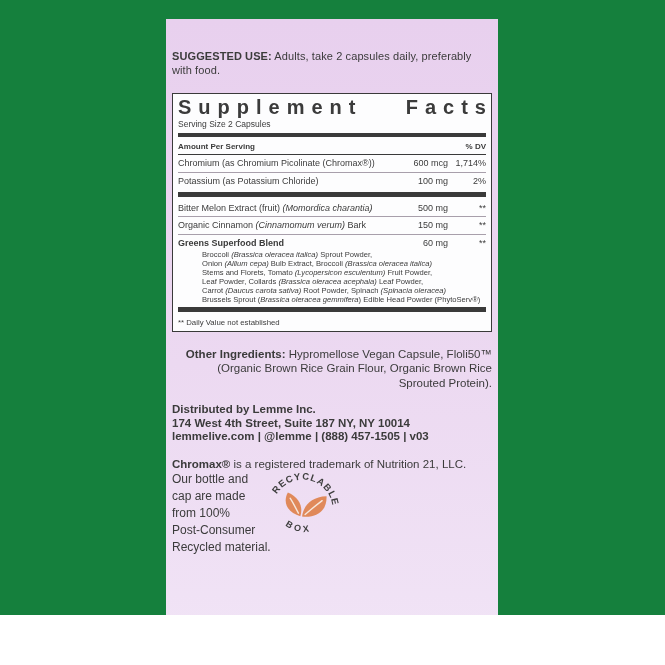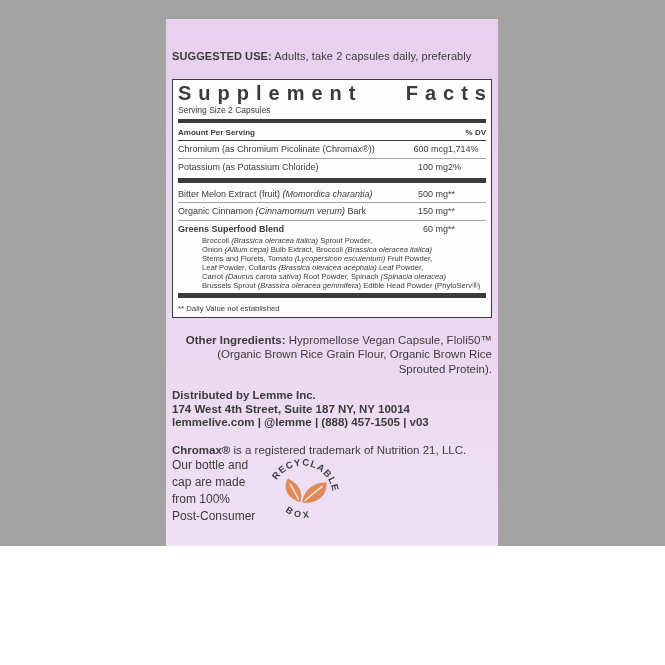--- a/index.html
+++ b/index.html
@@ -1,20 +1,20 @@
 <!DOCTYPE html>
 <html><head>
 <meta charset="utf-8">
 <style>
   * { margin: 0; padding: 0; box-sizing: border-box; }
   body { font-family: "Liberation Sans", sans-serif; }
   .page {
     position: relative;
-    width: 665px; height: 546px;
-    background: #a3a3a3;
+    width: 665px; height: 615px;
+    background: #15803d;
     overflow: hidden;
     color: #3b3b3b;
   }
   .label {
     position: absolute;
     left: 166px; top: 19px;
     width: 332px; height: 628px;
     background: linear-gradient(180deg, #e8d0ee 0%, #ecd9f1 55%, #f1e4f6 100%);
     padding: 30px 6px 0 6px;
   }
@@ -43,41 +43,42 @@
     padding: 2px 0 3px 0;
     border-bottom: 1.5px solid #3a3a3a;
   }
   .row {
     display: flex; align-items: baseline;
     font-size: 9px; line-height: 11px;
     padding: 3px 0 2.5px 0;
   }
   .rname { flex: 1; }
   .ramt { width: 52px; text-align: right; }
-  .rdv  { width: 38px; }
+  .rdv  { width: 38px; text-align: right; }
   .sep { border-top: 1px solid #a89fab; }
   .blend-desc { font-size: 7.6px; line-height: 8.9px; white-space: nowrap; overflow: hidden; padding-left: 24px; }
   .foot { font-size: 7.8px; line-height: 9px; padding: 3px 0 1px 0; }
 
   .oi   { margin-top: 15px; font-size: 11.5px; line-height: 14.5px; text-align: right; }
   .dist { margin-top: 13px; font-size: 11.5px; line-height: 13.5px; font-weight: 700; }
   .tm   { margin-top: 13px; font-size: 11.5px; line-height: 14px; }
 
   .bottom { position: relative; font-size: 12px; line-height: 17px; }
   .badge { position: absolute; left: 88px; top: -6px; width: 86px; height: 86px; }
   .badge text { font-family: "Liberation Sans", sans-serif; }
 </style>
 </head>
 <body>
 
 <div class="page">
   <div class="label">
 
     <div class="su">
       <div class="nowrap"><span style="font-weight: 700;">SUGGESTED USE:</span><span> Adults, take 2 capsules daily, preferably</span></div>
+      <div class="nowrap"><span>with food.</span></div>
     </div>
 
     <div class="fbox">
       <div class="ftitle">
         <span class="w1">Supplement</span>
         <span class="w2">Facts</span>
       </div>
       <div class="serv">Serving Size 2 Capsules</div>
 
       <div class="bar"></div>
@@ -145,20 +146,21 @@
     </div>
 
     <div class="tm nowrap"><span style="font-weight: 700;">Chromax®</span><span> is a registered trademark of Nutrition 21, LLC.</span></div>
 
     <div class="bottom">
       <div>
         <div class="nowrap">Our bottle and</div>
         <div class="nowrap">cap are made</div>
         <div class="nowrap">from 100%</div>
         <div class="nowrap">Post-Consumer</div>
+        <div class="nowrap">Recycled material.</div>
       </div>
 
       <svg class="badge" viewBox="0 0 100 100">
         <defs>
           <path id="arcTop" d="M 15,52 A 35,35 0 1 1 85,52" fill="none"></path>
           <path id="arcBottom" d="M 22,63 A 34,34 0 0 0 78,63" fill="none"></path>
         </defs>
         <g transform="rotate(12 50 50)">
           <text font-size="11" font-weight="700" letter-spacing="1.2" fill="#3e3e3e">
             <textPath href="#arcTop" startOffset="50%" text-anchor="middle">RECYCLABLE</textPath>

